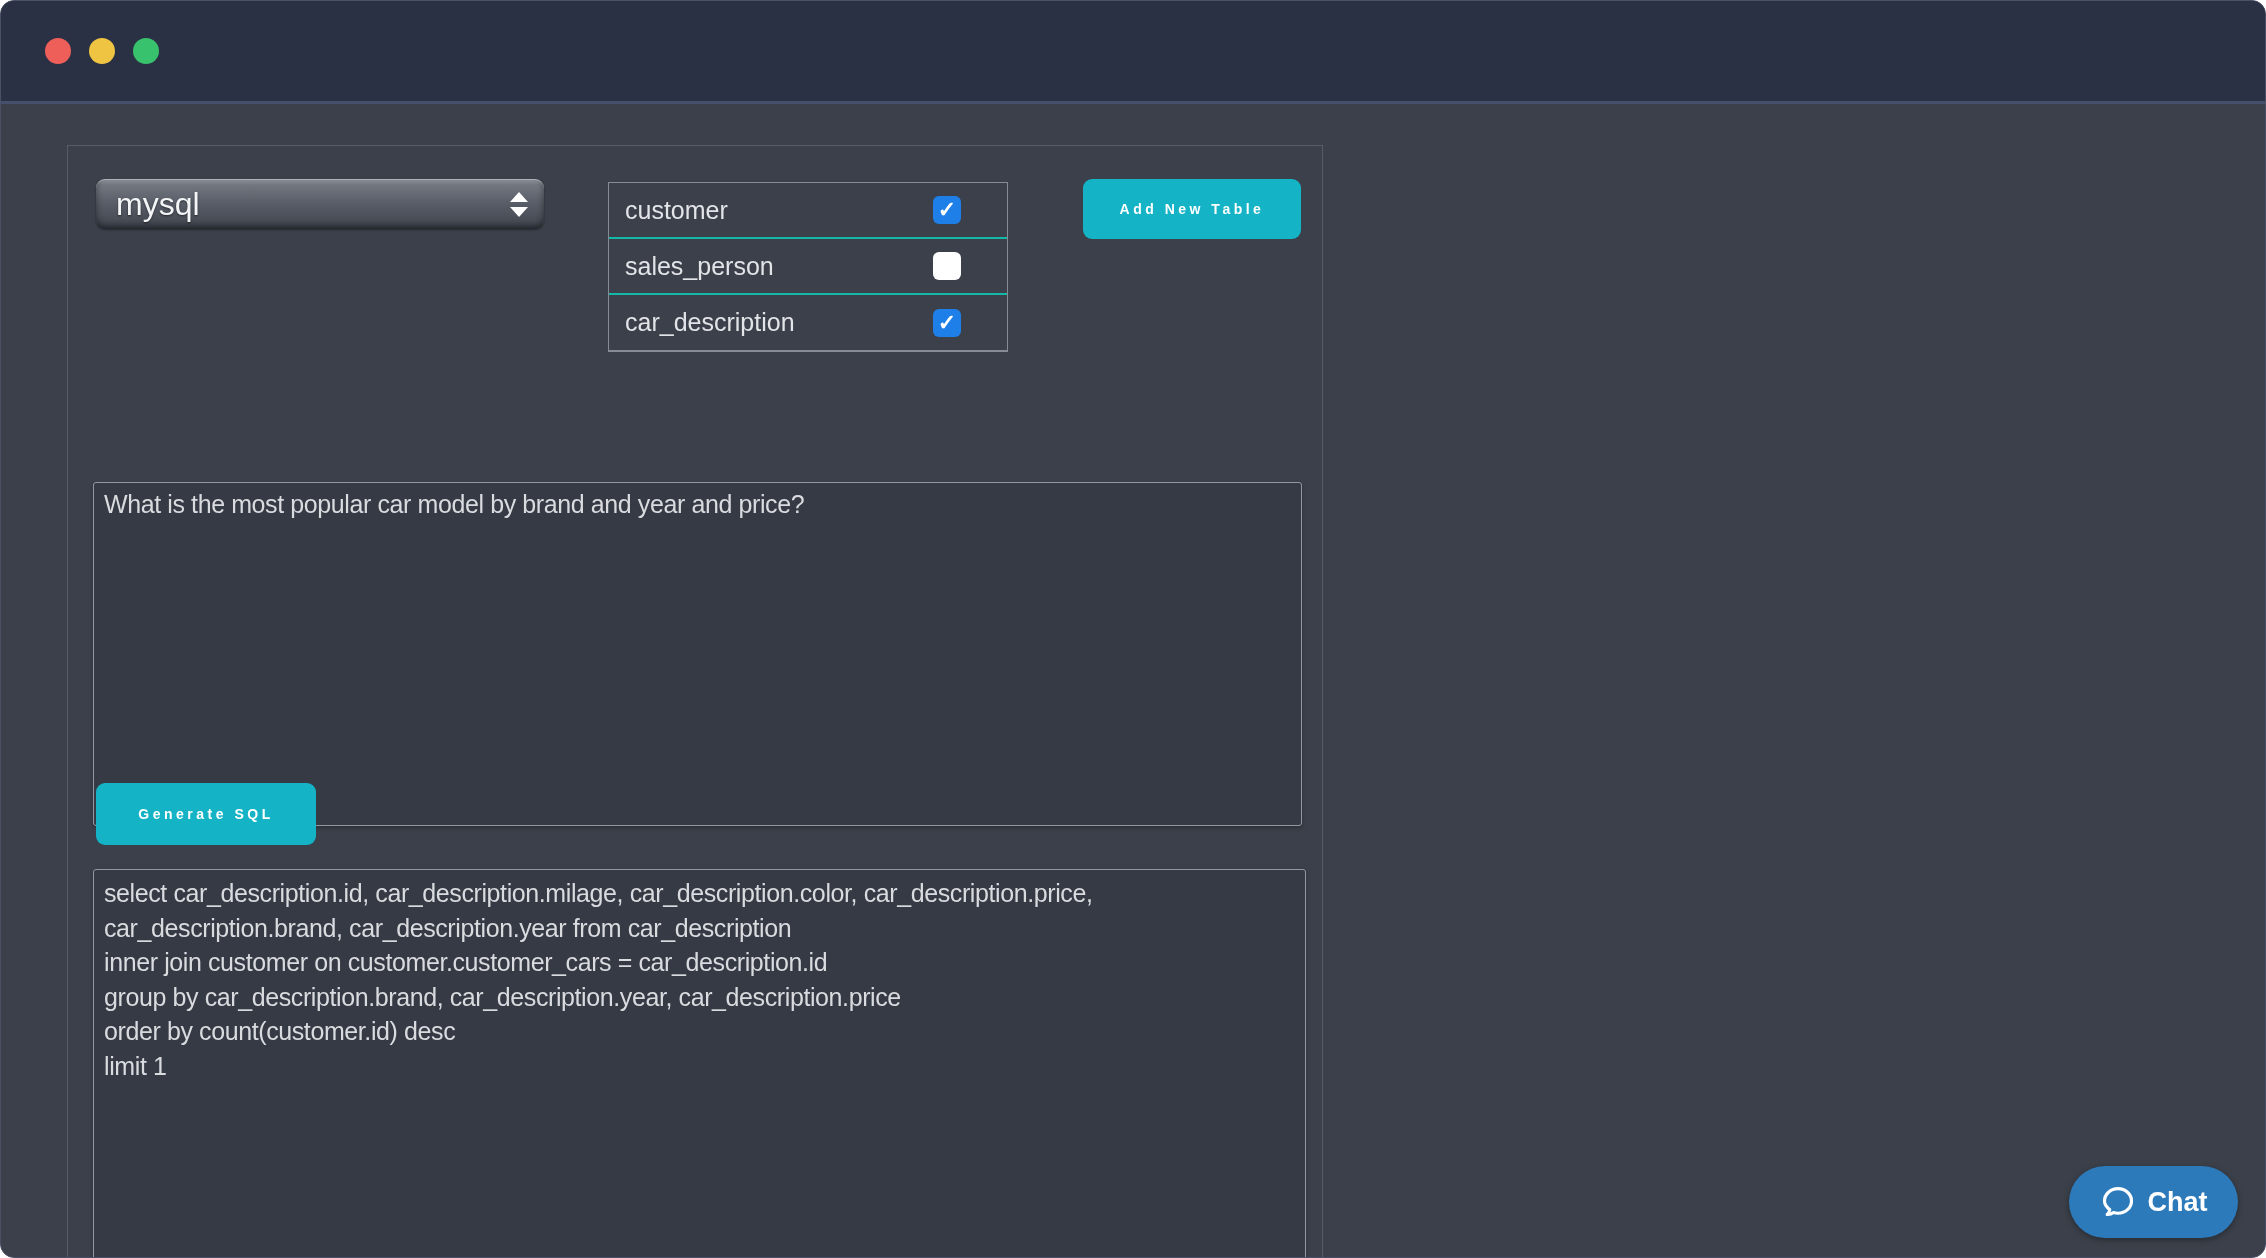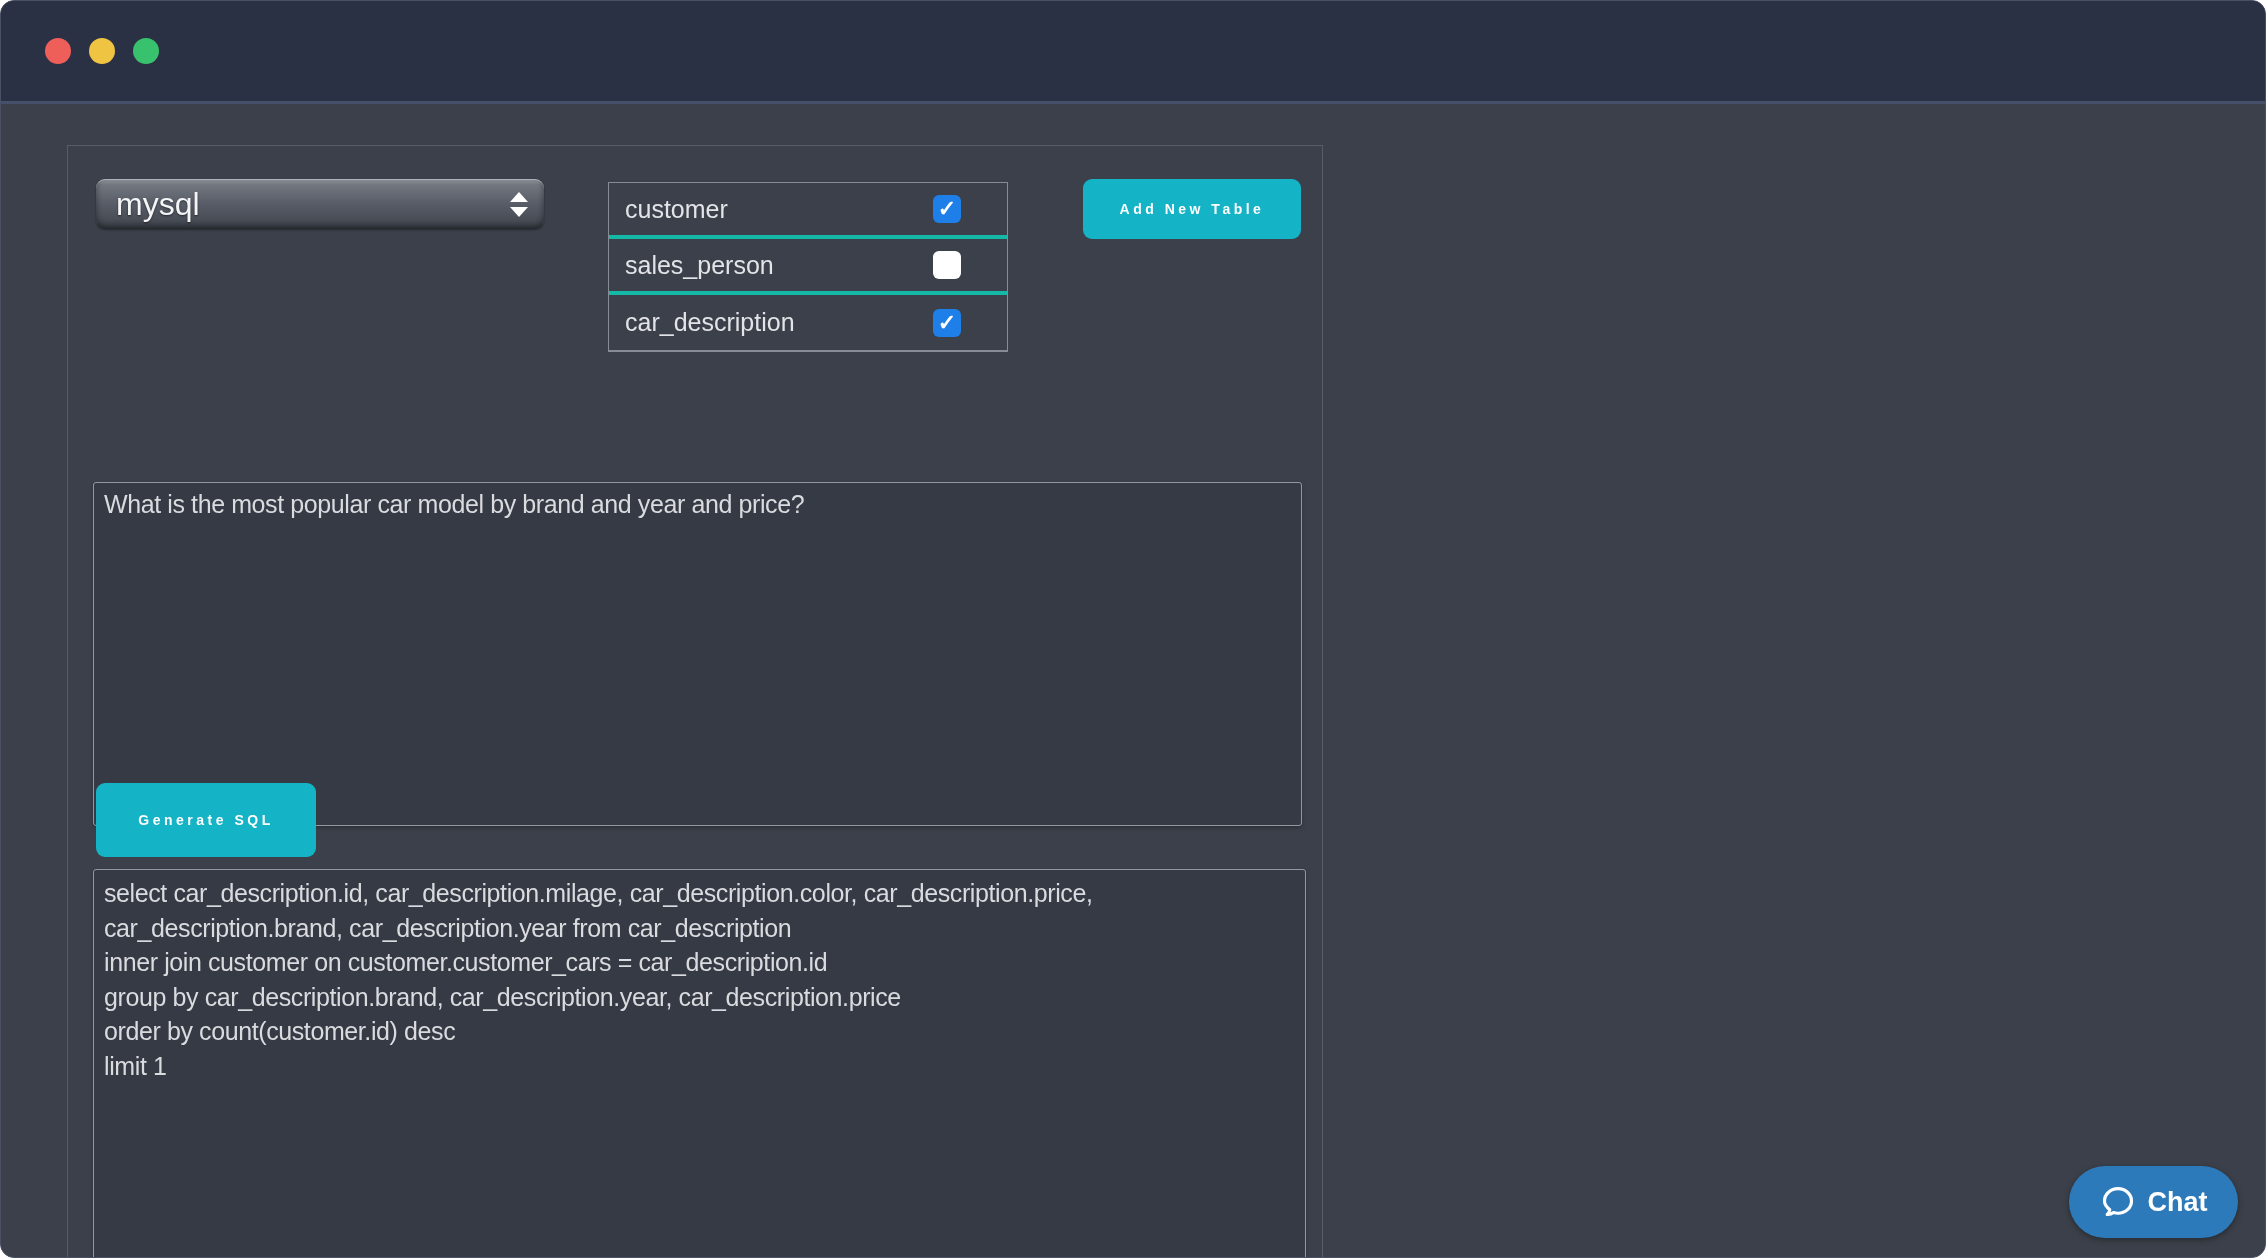--- a/index.html
+++ b/index.html
@@ -22,34 +22,34 @@
              box-shadow:inset 0 1px 0 rgba(255,255,255,.35), inset 0 -3px 6px rgba(0,0,0,.45), 0 1px 2px rgba(0,0,0,.4);
              display:flex;align-items:center;justify-content:space-between;
              padding:0 16px 0 20px;box-sizing:border-box;cursor:default;}
   .db-select .value{color:#f4f5f7;font-size:32px;font-weight:500;text-shadow:0 1px 2px rgba(0,0,0,.5);}
   .stepper{display:flex;flex-direction:column;gap:5px;align-items:center;}
   .tri-up{width:0;height:0;border-left:9px solid transparent;border-right:9px solid transparent;border-bottom:10px solid #ffffff;}
   .tri-down{width:0;height:0;border-left:9px solid transparent;border-right:9px solid transparent;border-top:10px solid #ffffff;}
 
   
   .table-list{position:absolute;left:607px;top:181px;width:400px;border:1px solid #868c94;box-sizing:border-box;}
-  .table-row{height:56px;border-bottom:4px solid #14b8a6;display:flex;align-items:center;
+  .table-row{height:56px;border-bottom:2px solid #14b8a6;display:flex;align-items:center;
              justify-content:space-between;padding:0 46px 0 16px;box-sizing:border-box;}
   .table-row:last-child{border-bottom:1px solid #868c94;}
   .table-row .label{color:#e2e4e8;font-size:25px;}
   .checkbox{width:28px;height:28px;border-radius:6px;background:#ffffff;cursor:pointer;
             display:flex;align-items:center;justify-content:center;flex:0 0 auto;}
   .checkbox[data-state="true"]{background:#1f7fe8;}
   .checkbox[data-state="true"]::after{content:"✓";color:#ffffff;font-size:22px;font-weight:900;line-height:1;}
 
   
   .teal-btn{position:absolute;background:#14b3c5;border:none;border-radius:9px;color:#ffffff;
             font-family:"Liberation Sans",sans-serif;font-weight:bold;font-size:14px;letter-spacing:3.5px;cursor:pointer;}
   #add-table-btn{left:1082px;top:178px;width:218px;height:60px;}
-  #generate-btn{left:95px;top:782px;width:220px;height:74px;}
+  #generate-btn{left:95px;top:782px;width:220px;height:62px;}
 
   
   .darkarea{position:absolute;background:#353a44;border:1px solid #9298a1;border-radius:3px;
             color:#d9dbdf;font-family:"Liberation Sans",sans-serif;letter-spacing:-0.4px;
             padding:6px 10px;box-sizing:border-box;resize:none;overflow:hidden;outline:none;
             box-shadow:0 2px 4px rgba(0,0,0,.25);}
   #question-area{left:92px;top:481px;width:1209px;height:344px;font-size:25px;line-height:30px;}
   #sql-area{left:92px;top:868px;width:1213px;height:400px;font-size:25px;line-height:34.5px;white-space:pre-wrap;}
 
   

